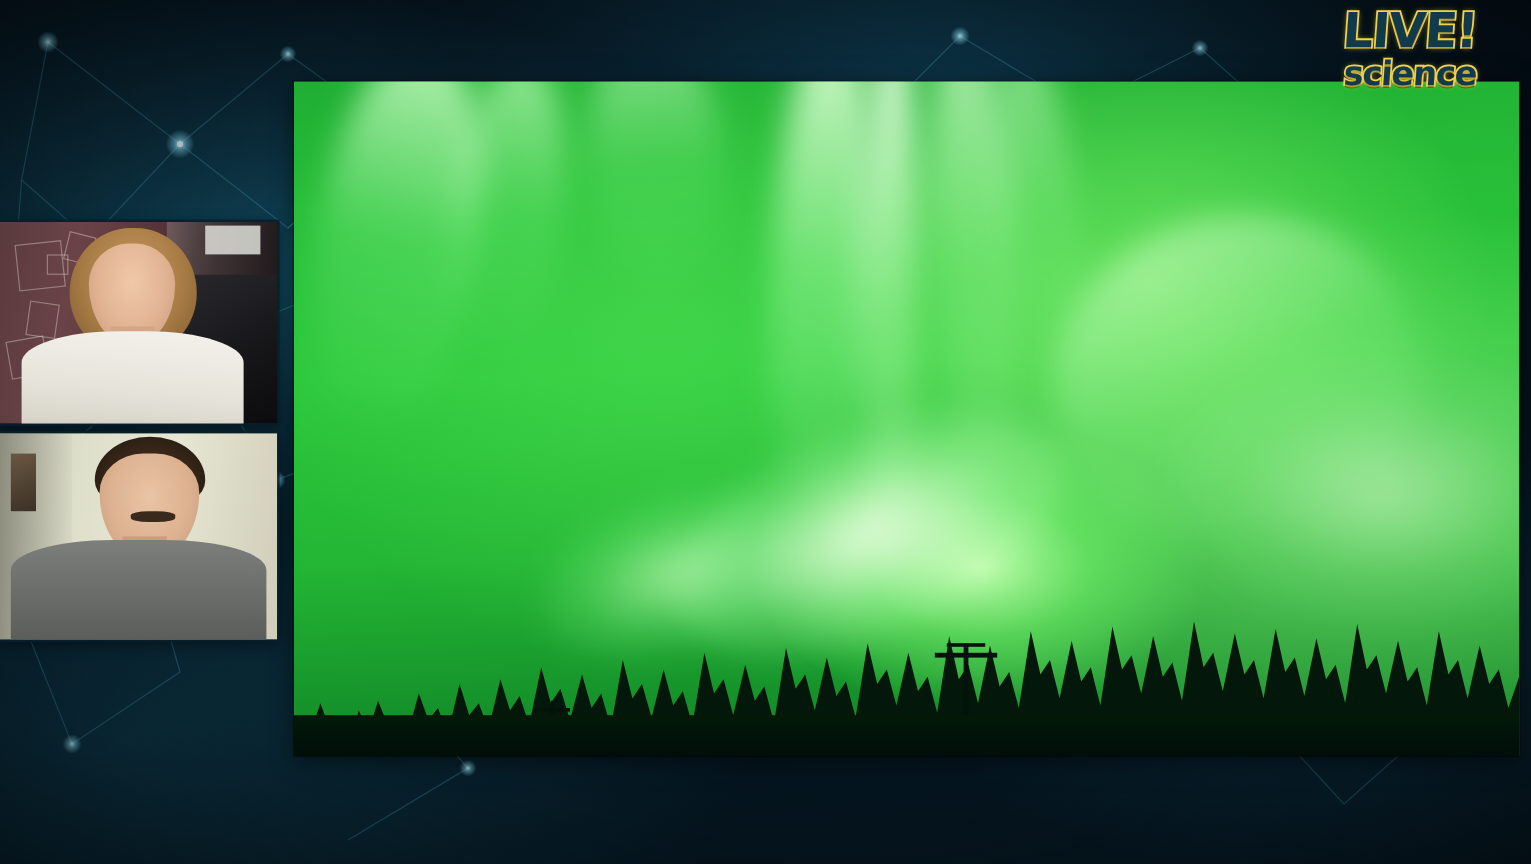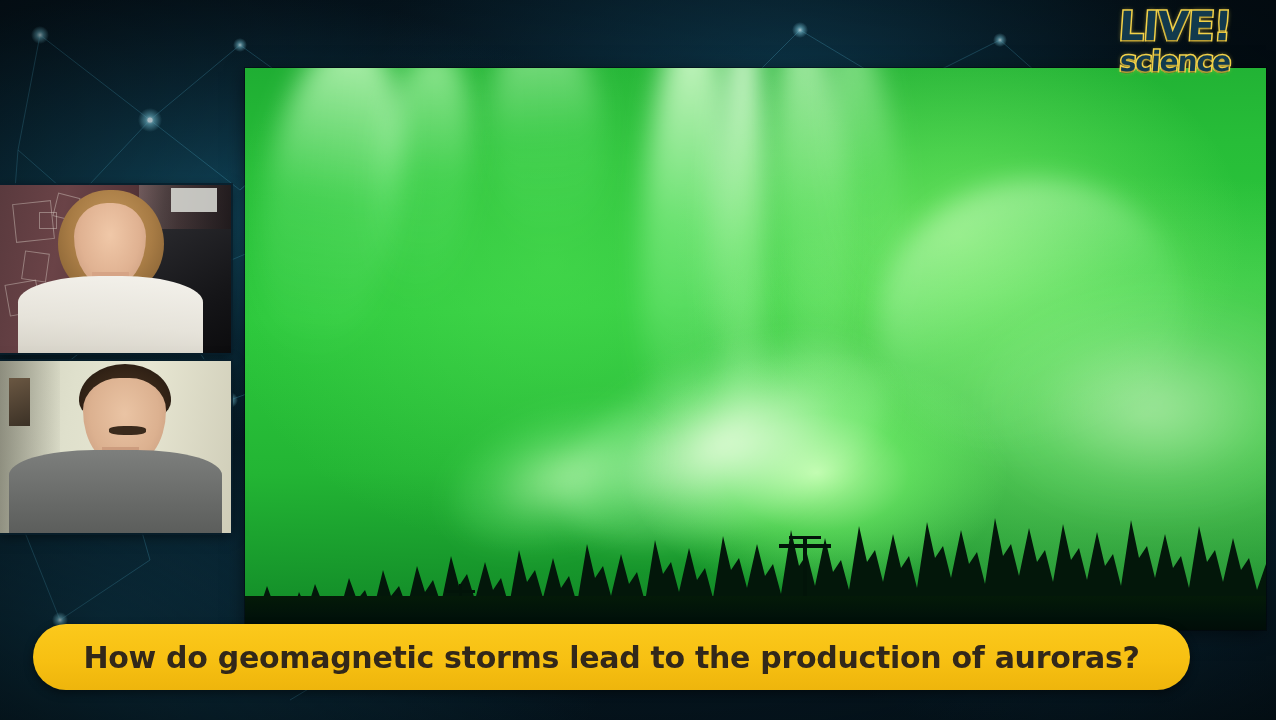--- a/index.html
+++ b/index.html
@@ -405,17 +405,14 @@
       <div class="c2-neck"></div>
       <div class="c2-shirt"></div>
     </div>
   </div>
 
   <div class="logo">
     <span class="logo-live">LIVE!</span>
     <span class="logo-science">science</span>
   </div>
 
-  <div class="caption-bar">
-    <span class="caption-text">How do geomagnetic storms lead to the production of auroras?</span>
-  </div>
 
 </div>
 
 </body></html>

